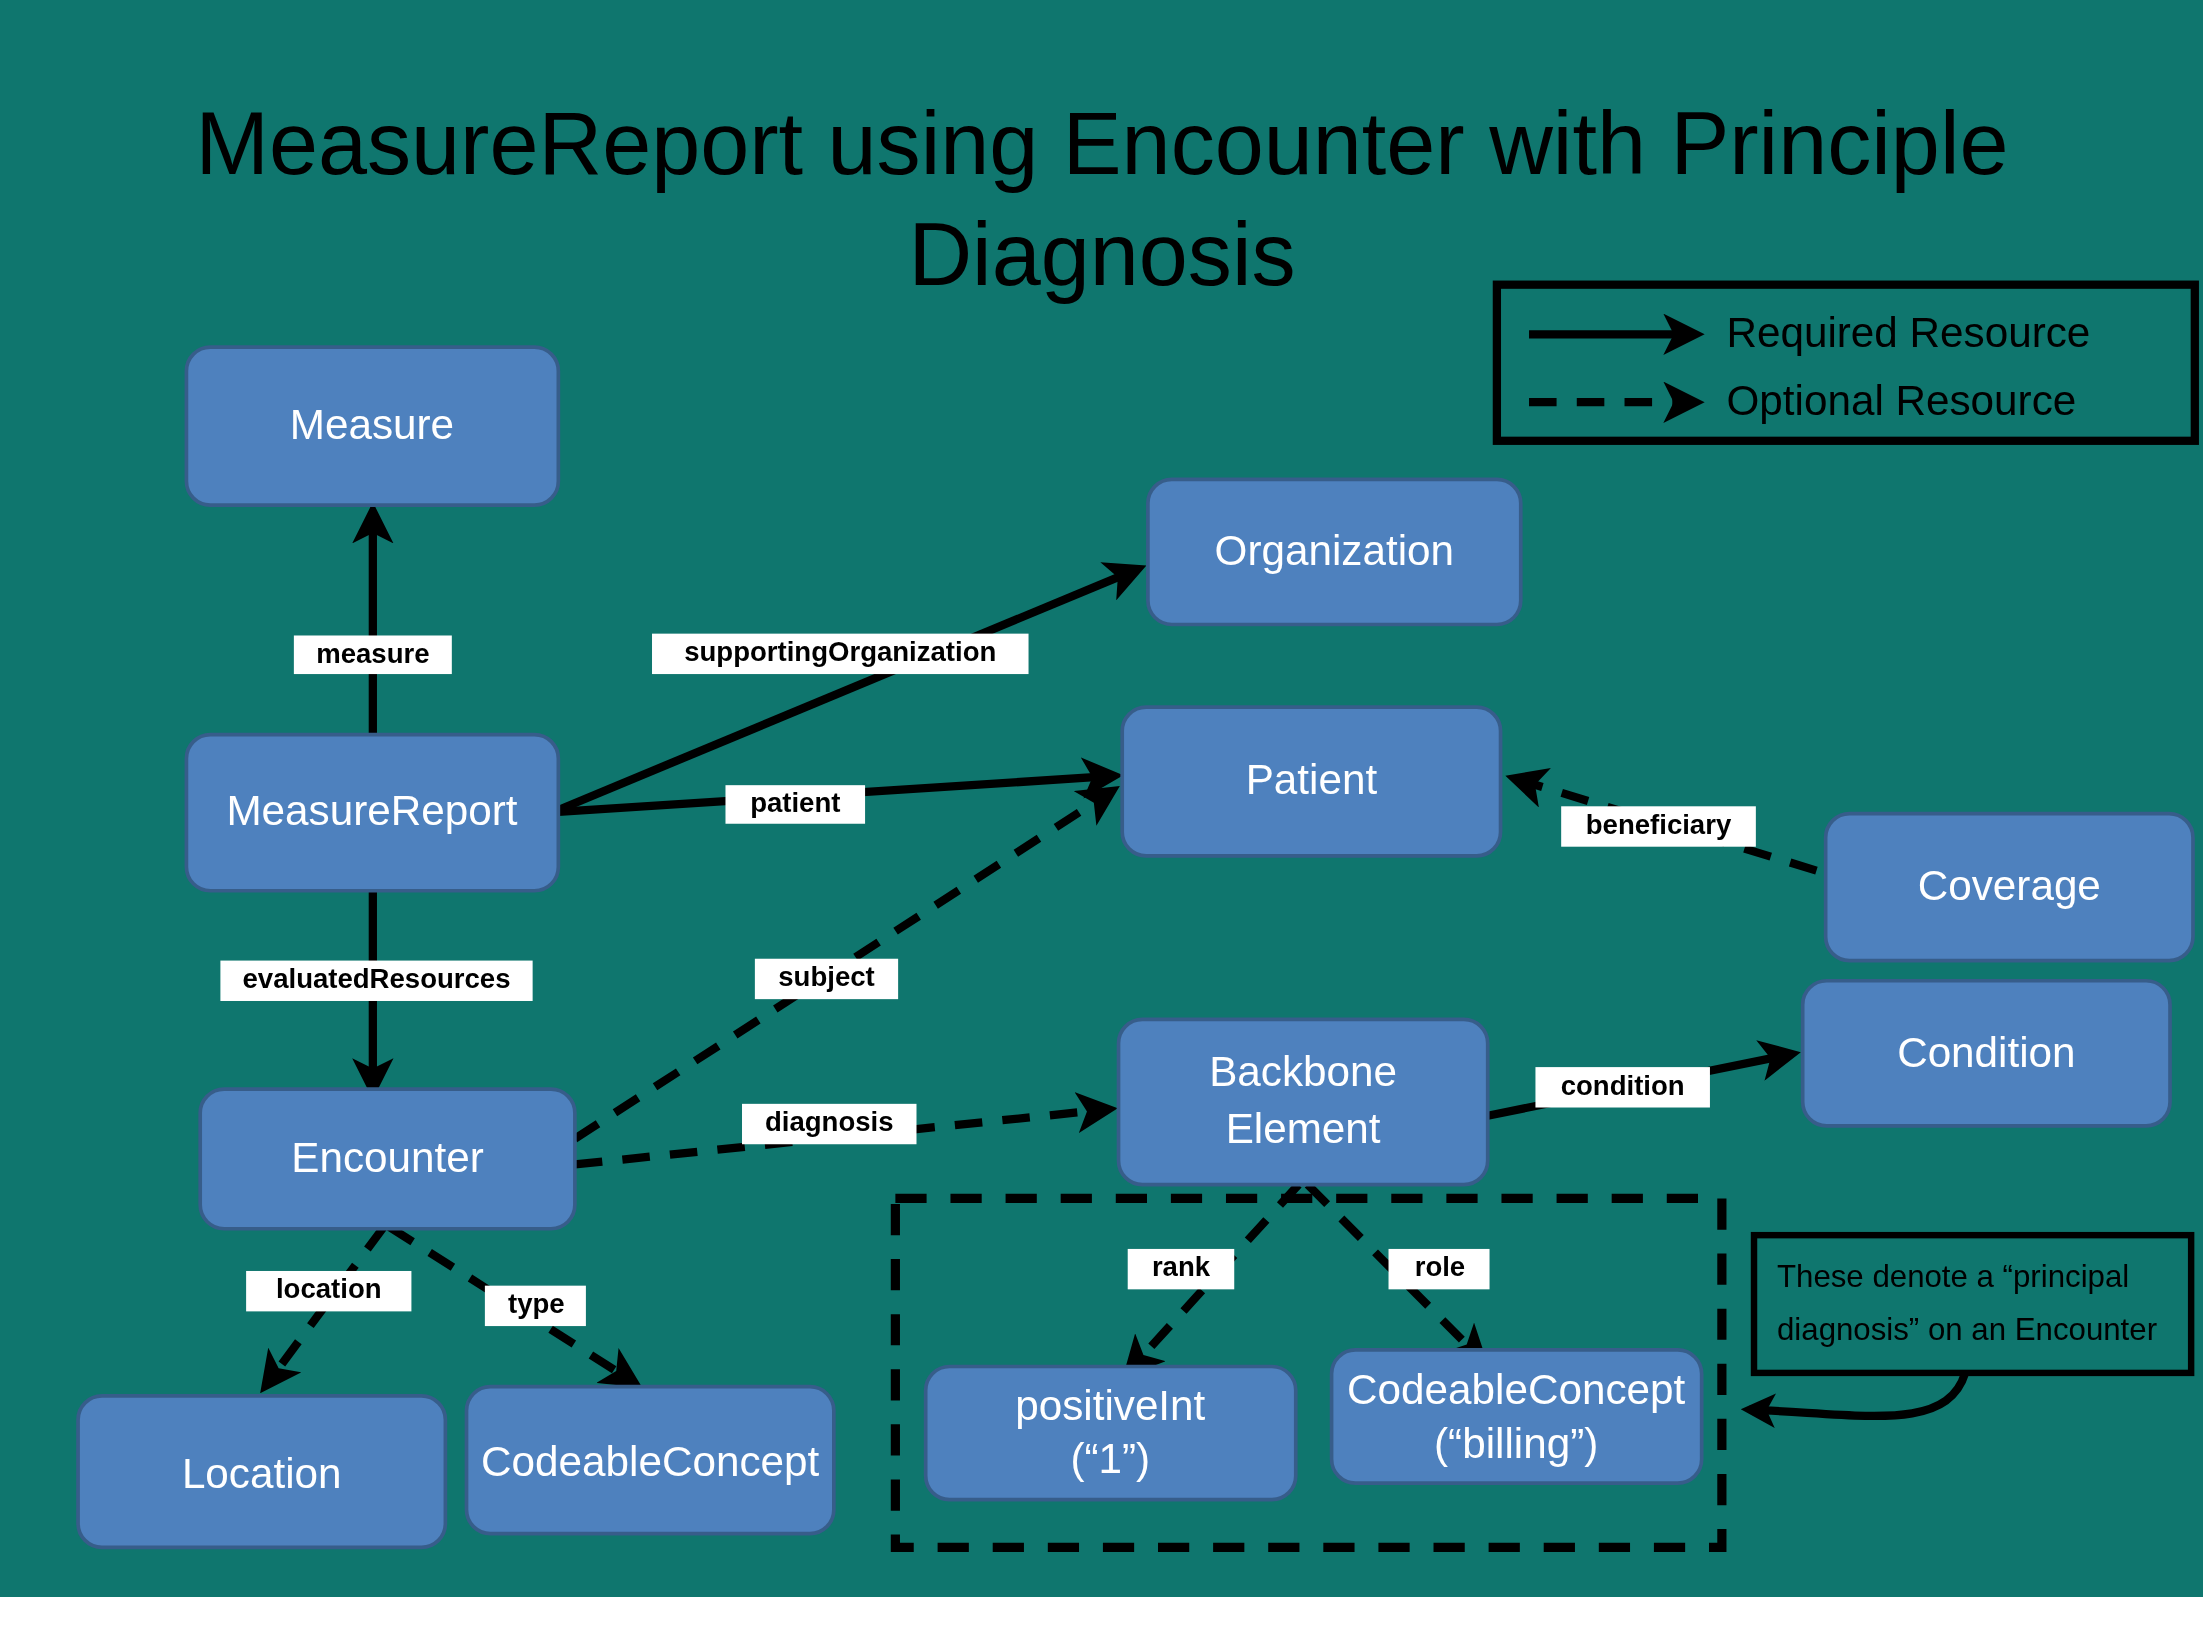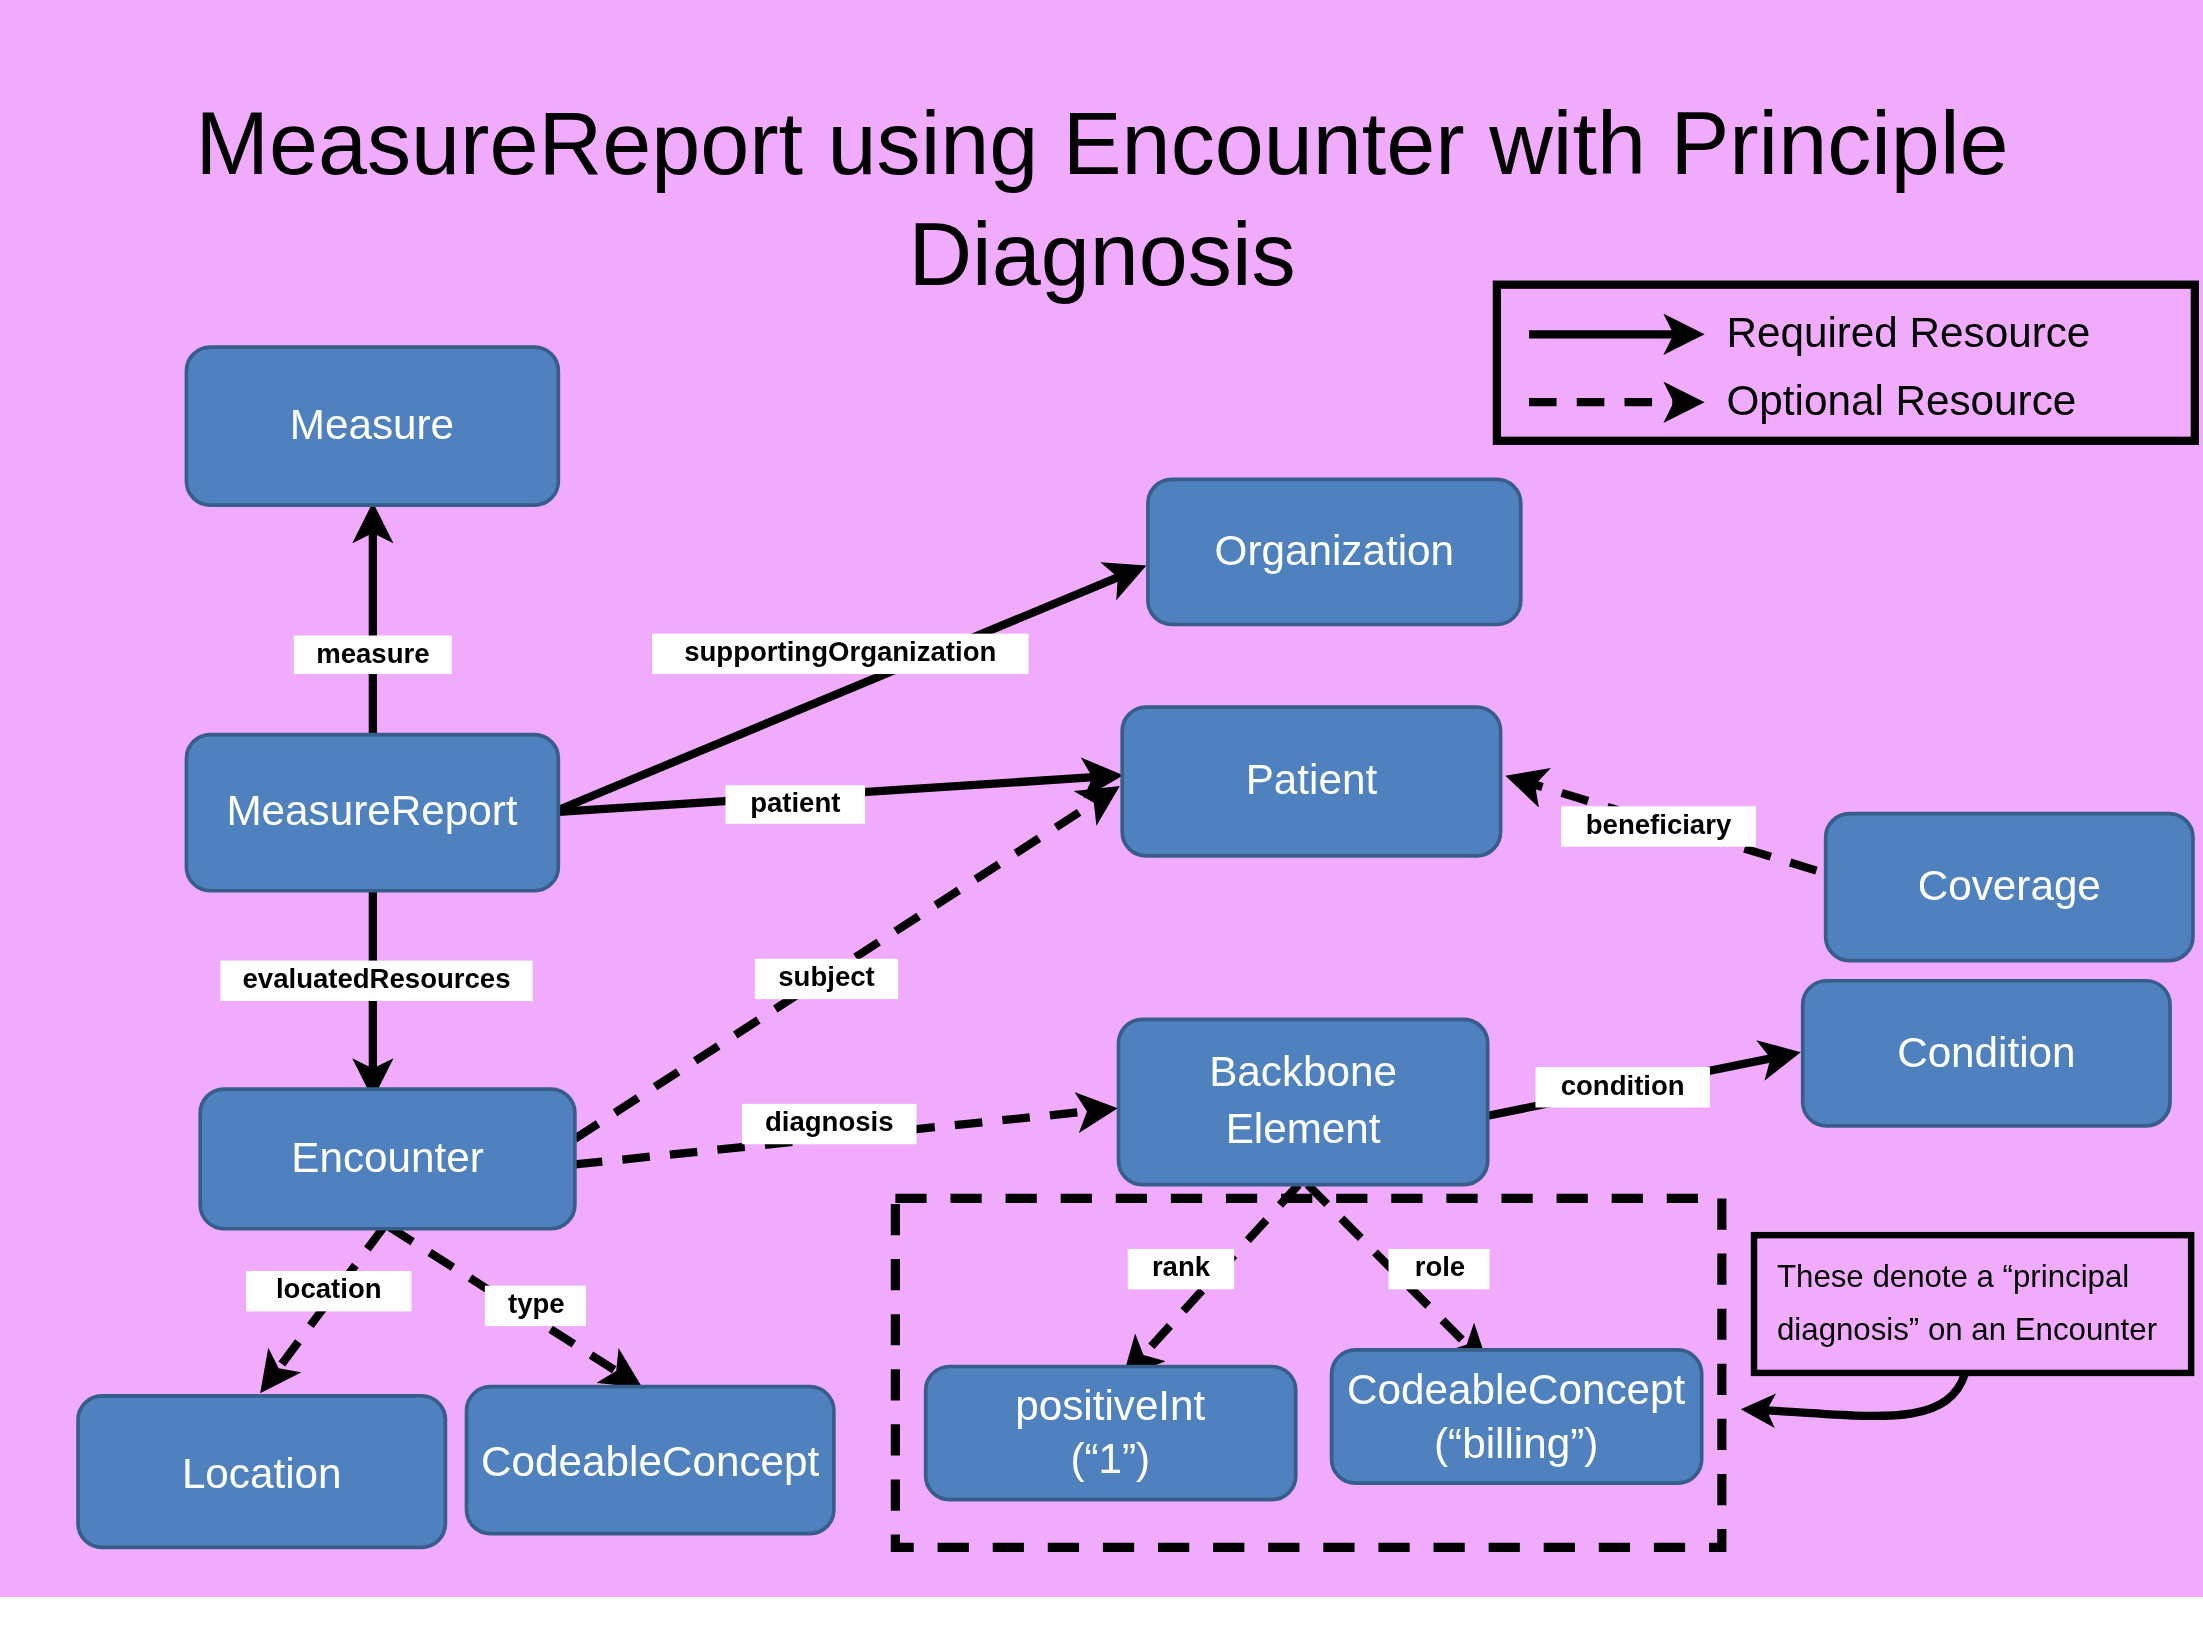--- a/index.html
+++ b/index.html
@@ -10,21 +10,21 @@
   body {
     width: 2204px;
     height: 1653px;
     overflow: hidden;
     font-family: "Liberation Sans", sans-serif;
   }
   #stage {
     position: relative;
     width: 2204px;
     height: 1597px;
-    background: #f0abfc;
+    background: #0f766e;
   }
   #diagram {
     position: absolute;
     left: 0;
     top: 0;
     width: 2204px;
     height: 1653px;
   }
   .title-text {
     font-family: "Liberation Sans", sans-serif;

